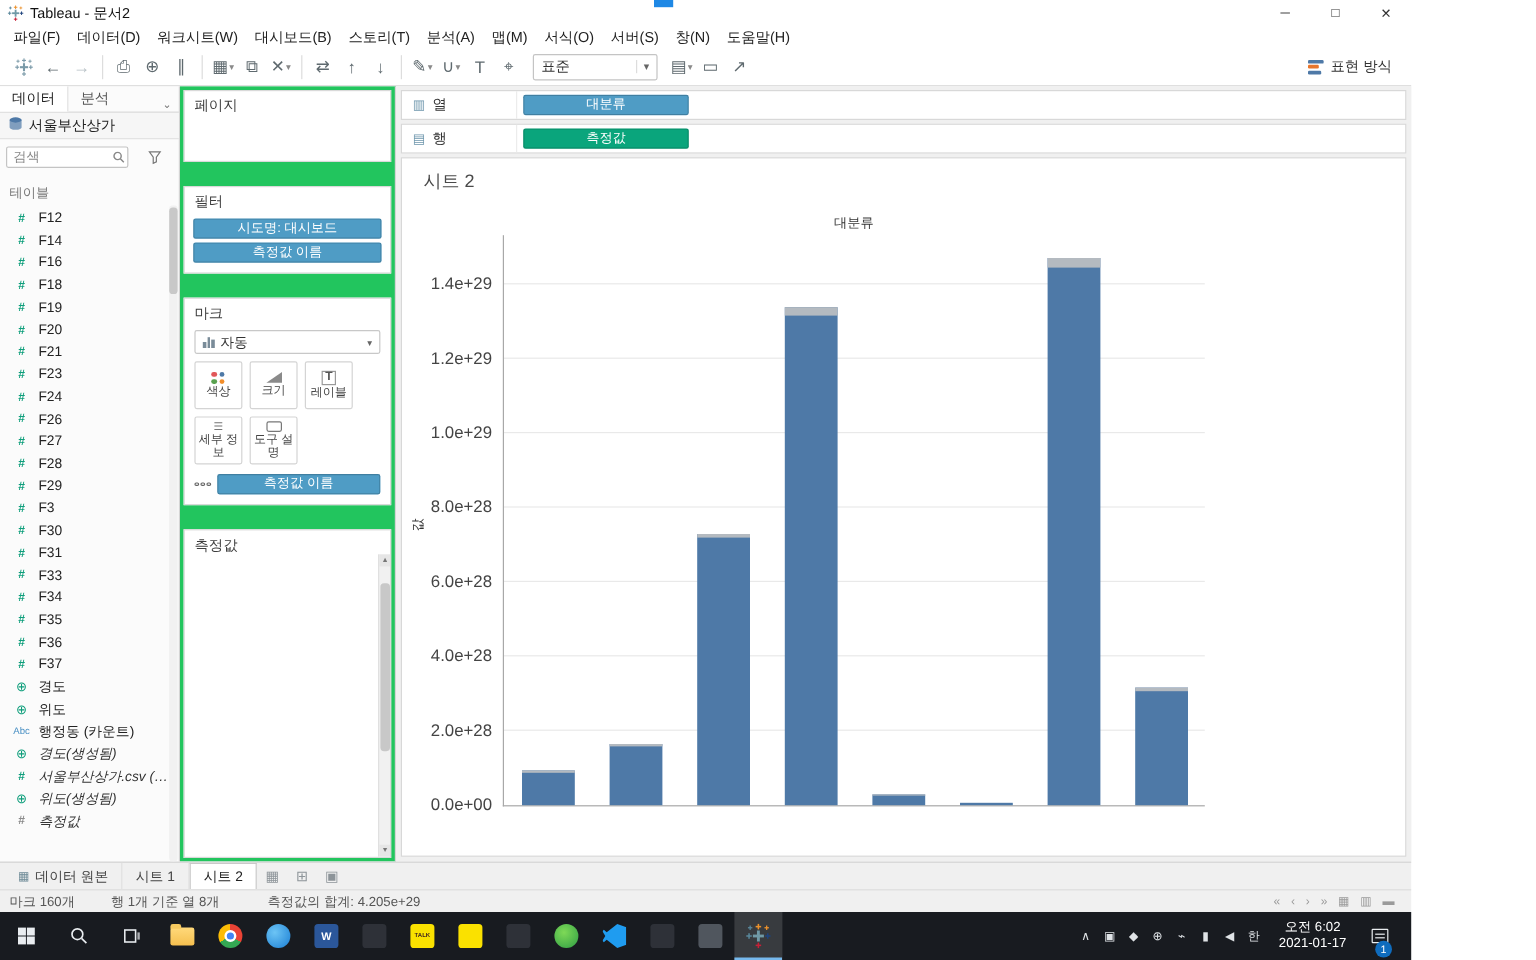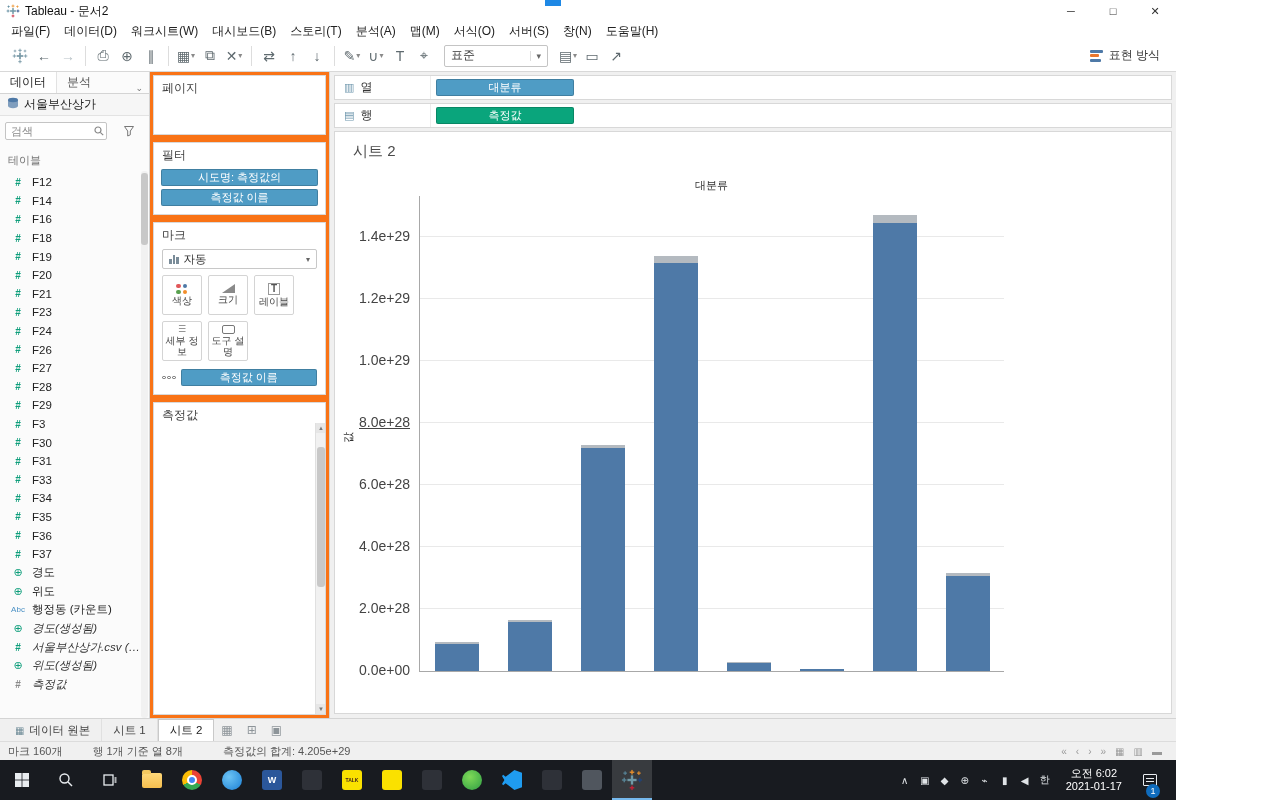--- a/index.html
+++ b/index.html
@@ -60,21 +60,21 @@
   .fi.num{color:#0e9e7b;font-weight:bold;font-size:10px}
   .fi.numg{color:#8a8a8a;font-weight:bold;font-size:10px}
   .fi.glb{color:#0e9e7b;font-size:11px}
   .fi.abc{color:#4a90c4;font-size:8px}
   .fname{font-size:11.5px;color:#222;overflow:hidden;text-overflow:ellipsis}
   .fname.it{font-style:italic;color:#333}
   .dp-scroll{position:absolute;right:1px;top:0;bottom:0;width:7px;background:#f1f1f1;border-radius:3px}
   .dp-scroll .thumb{position:absolute;top:2px;left:0;width:7px;height:72px;background:#c8c8c8;border-radius:3px}
 
   
-  .mid-pane{width:180px;background:#f97316;border-right:1px solid #d4d4d4;padding:3px;display:flex;flex-direction:column;gap:7px;min-height:0}
+  .mid-pane{width:180px;background:#22c55e;border-right:1px solid #d4d4d4;padding:3px;display:flex;flex-direction:column;gap:20px;min-height:0}
   .card{background:#fff;border:1px solid #d9d9d9}
   .card-h{font-size:12px;color:#3d3d3d;padding:4px 8px 2px}
   .card.pages{height:60px;flex:0 0 auto}
   .card.filters{padding-bottom:5px;flex:0 0 auto}
   .card.marks{padding-bottom:6px;flex:0 0 auto}
   .card.measures{flex:1;position:relative;overflow:hidden;padding-right:10px}
   .pill{height:17px;line-height:16px;border-radius:2px;font-size:11px;color:#fff;text-align:center;padding:0 6px;white-space:nowrap;overflow:hidden;box-shadow:inset 0 0 0 1px rgba(0,0,0,.18)}
   .pill.blue{background:#4f9cc5}
   .pill.green{background:#0aa57c}
   .card .pill{margin:3px 7px;display:block}
@@ -416,21 +416,21 @@
         </div>
     </div>
 
     <div class="mid-pane">
       <div class="card pages">
         <div class="card-h">페이지</div>
       </div>
       <div class="card filters">
         <div class="card-h">필터</div>
         <div>
-            <div class="pill blue">시도명: 측정값의</div>
+            <div class="pill blue">시도명: 대시보드</div>
             <div class="pill blue">측정값 이름</div>
           </div>
       </div>
       <div class="card marks">
         <div class="card-h">마크</div>
         <div class="mk-type">
           <span class="mk-bars">
               <i></i>
               <i></i>
               <i></i>
@@ -508,21 +508,21 @@
       <div class="canvas">
         <div class="sheet-title">시트 2</div>
         <div class="chart">
           <div class="chart-title">대분류</div>
           <div class="ylab">값</div>
           <div class="yticks">
               <div class="ytick" style="bottom: -6px; margin-left: 17px;">0.0e+00</div>
               <div class="ytick" style="bottom: 56px;">2.0e+28</div>
               <div class="ytick" style="bottom: 118px;">4.0e+28</div>
               <div class="ytick" style="bottom: 180px;">6.0e+28</div>
-              <div class="ytick" style="bottom: 242px; text-decoration: underline;">8.0e+28</div>
+              <div class="ytick" style="bottom: 242px;">8.0e+28</div>
               <div class="ytick" style="bottom: 304px;">1.0e+29</div>
               <div class="ytick" style="bottom: 366px;">1.2e+29</div>
               <div class="ytick" style="bottom: 428px;">1.4e+29</div>
             </div>
           <div class="plot">
               <div class="gridline" style="bottom: 62px;"></div>
               <div class="gridline" style="bottom: 124px;"></div>
               <div class="gridline" style="bottom: 186px;"></div>
               <div class="gridline" style="bottom: 248px;"></div>
               <div class="gridline" style="bottom: 310px;"></div>

